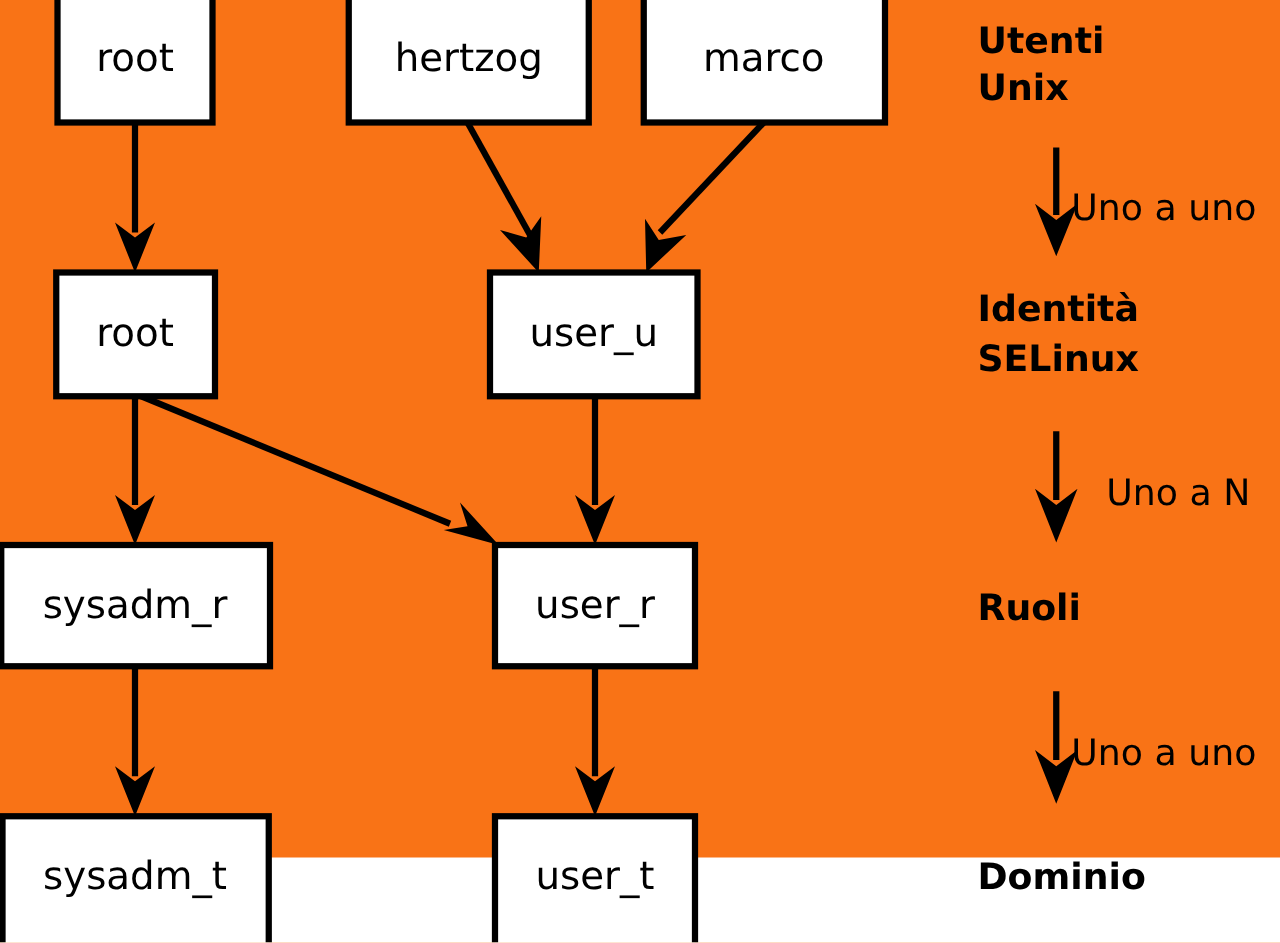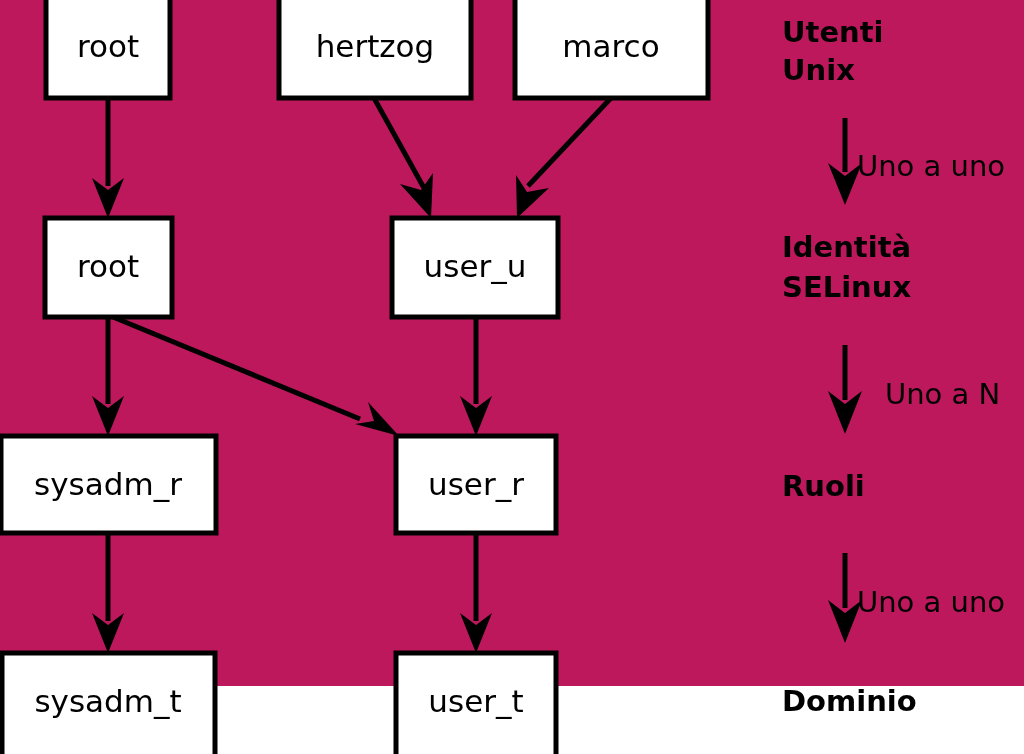--- a/index.html
+++ b/index.html
@@ -10,21 +10,21 @@
   body {
     width: 1024px;
     height: 754px;
     overflow: hidden;
     font-family: "DejaVu Sans", "Liberation Sans", sans-serif;
   }
   #diagram-root {
     position: relative;
     width: 1024px;
     height: 686px;
-    background: #be185d;
+    background: #f97316;
   }
   svg.diagram-canvas {
     display: block;
     width: 1024px;
     height: 754px;
   }
   .node-box {
     fill: #ffffff;
     stroke: #000000;
     stroke-width: 5;

